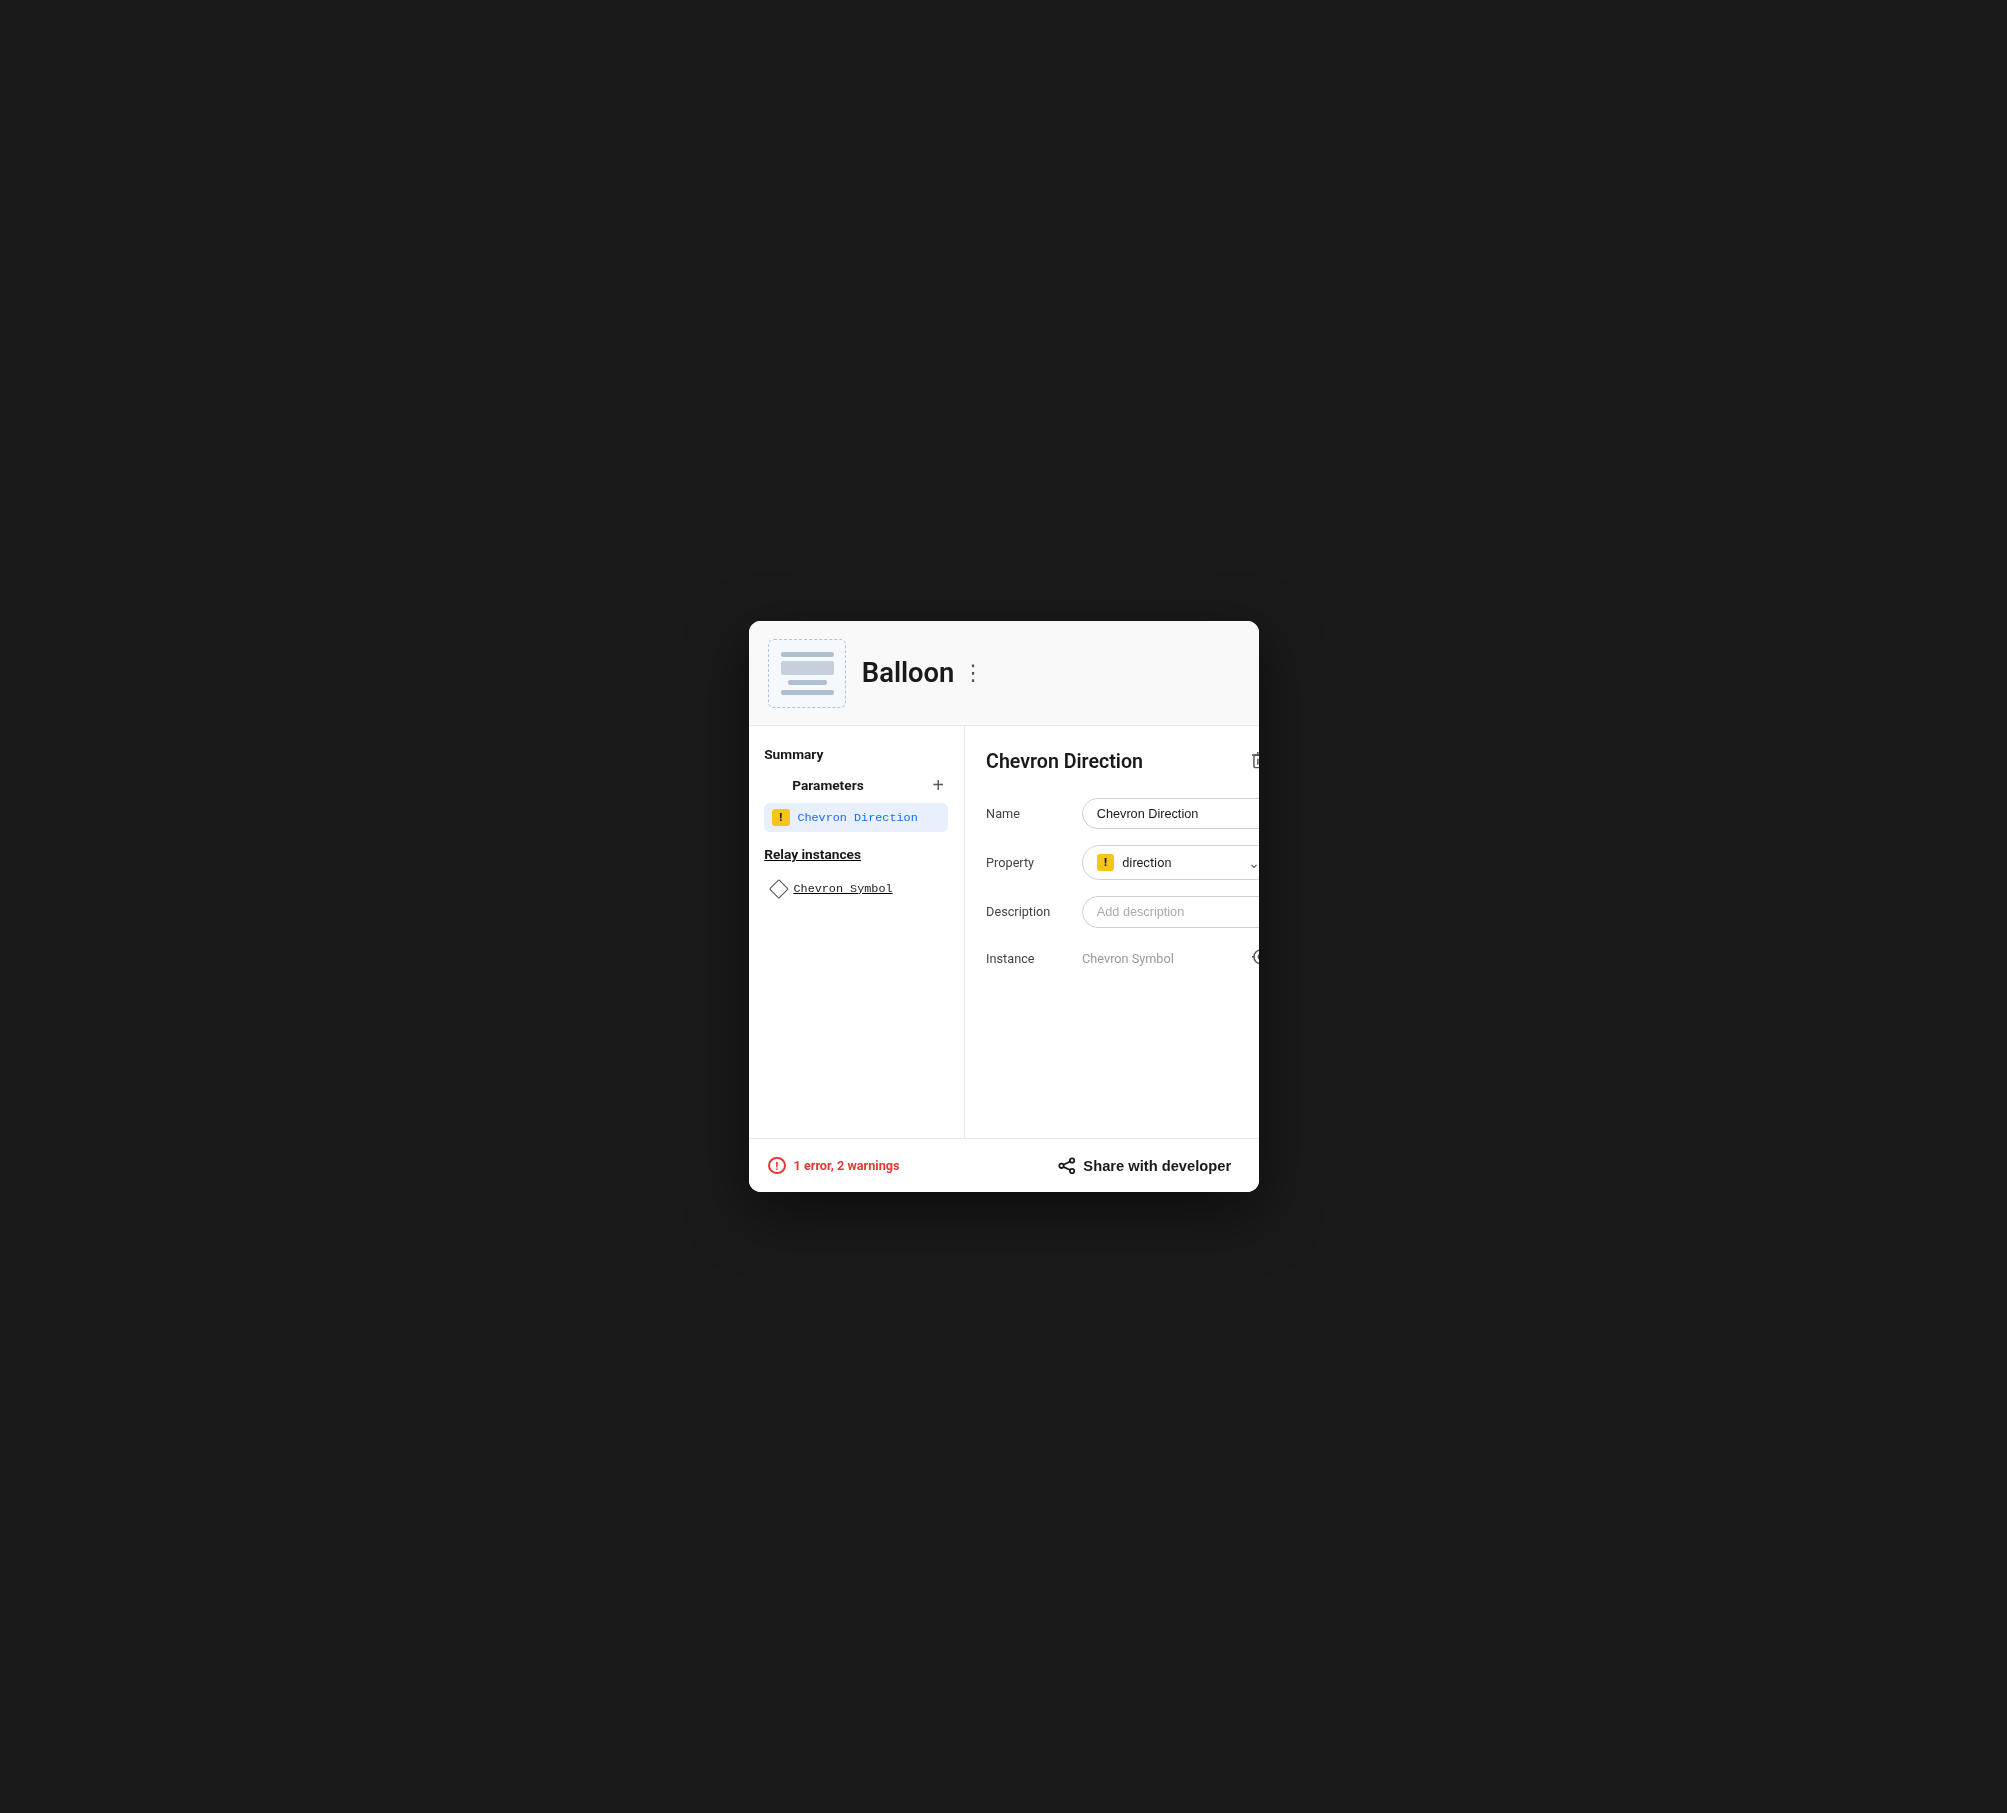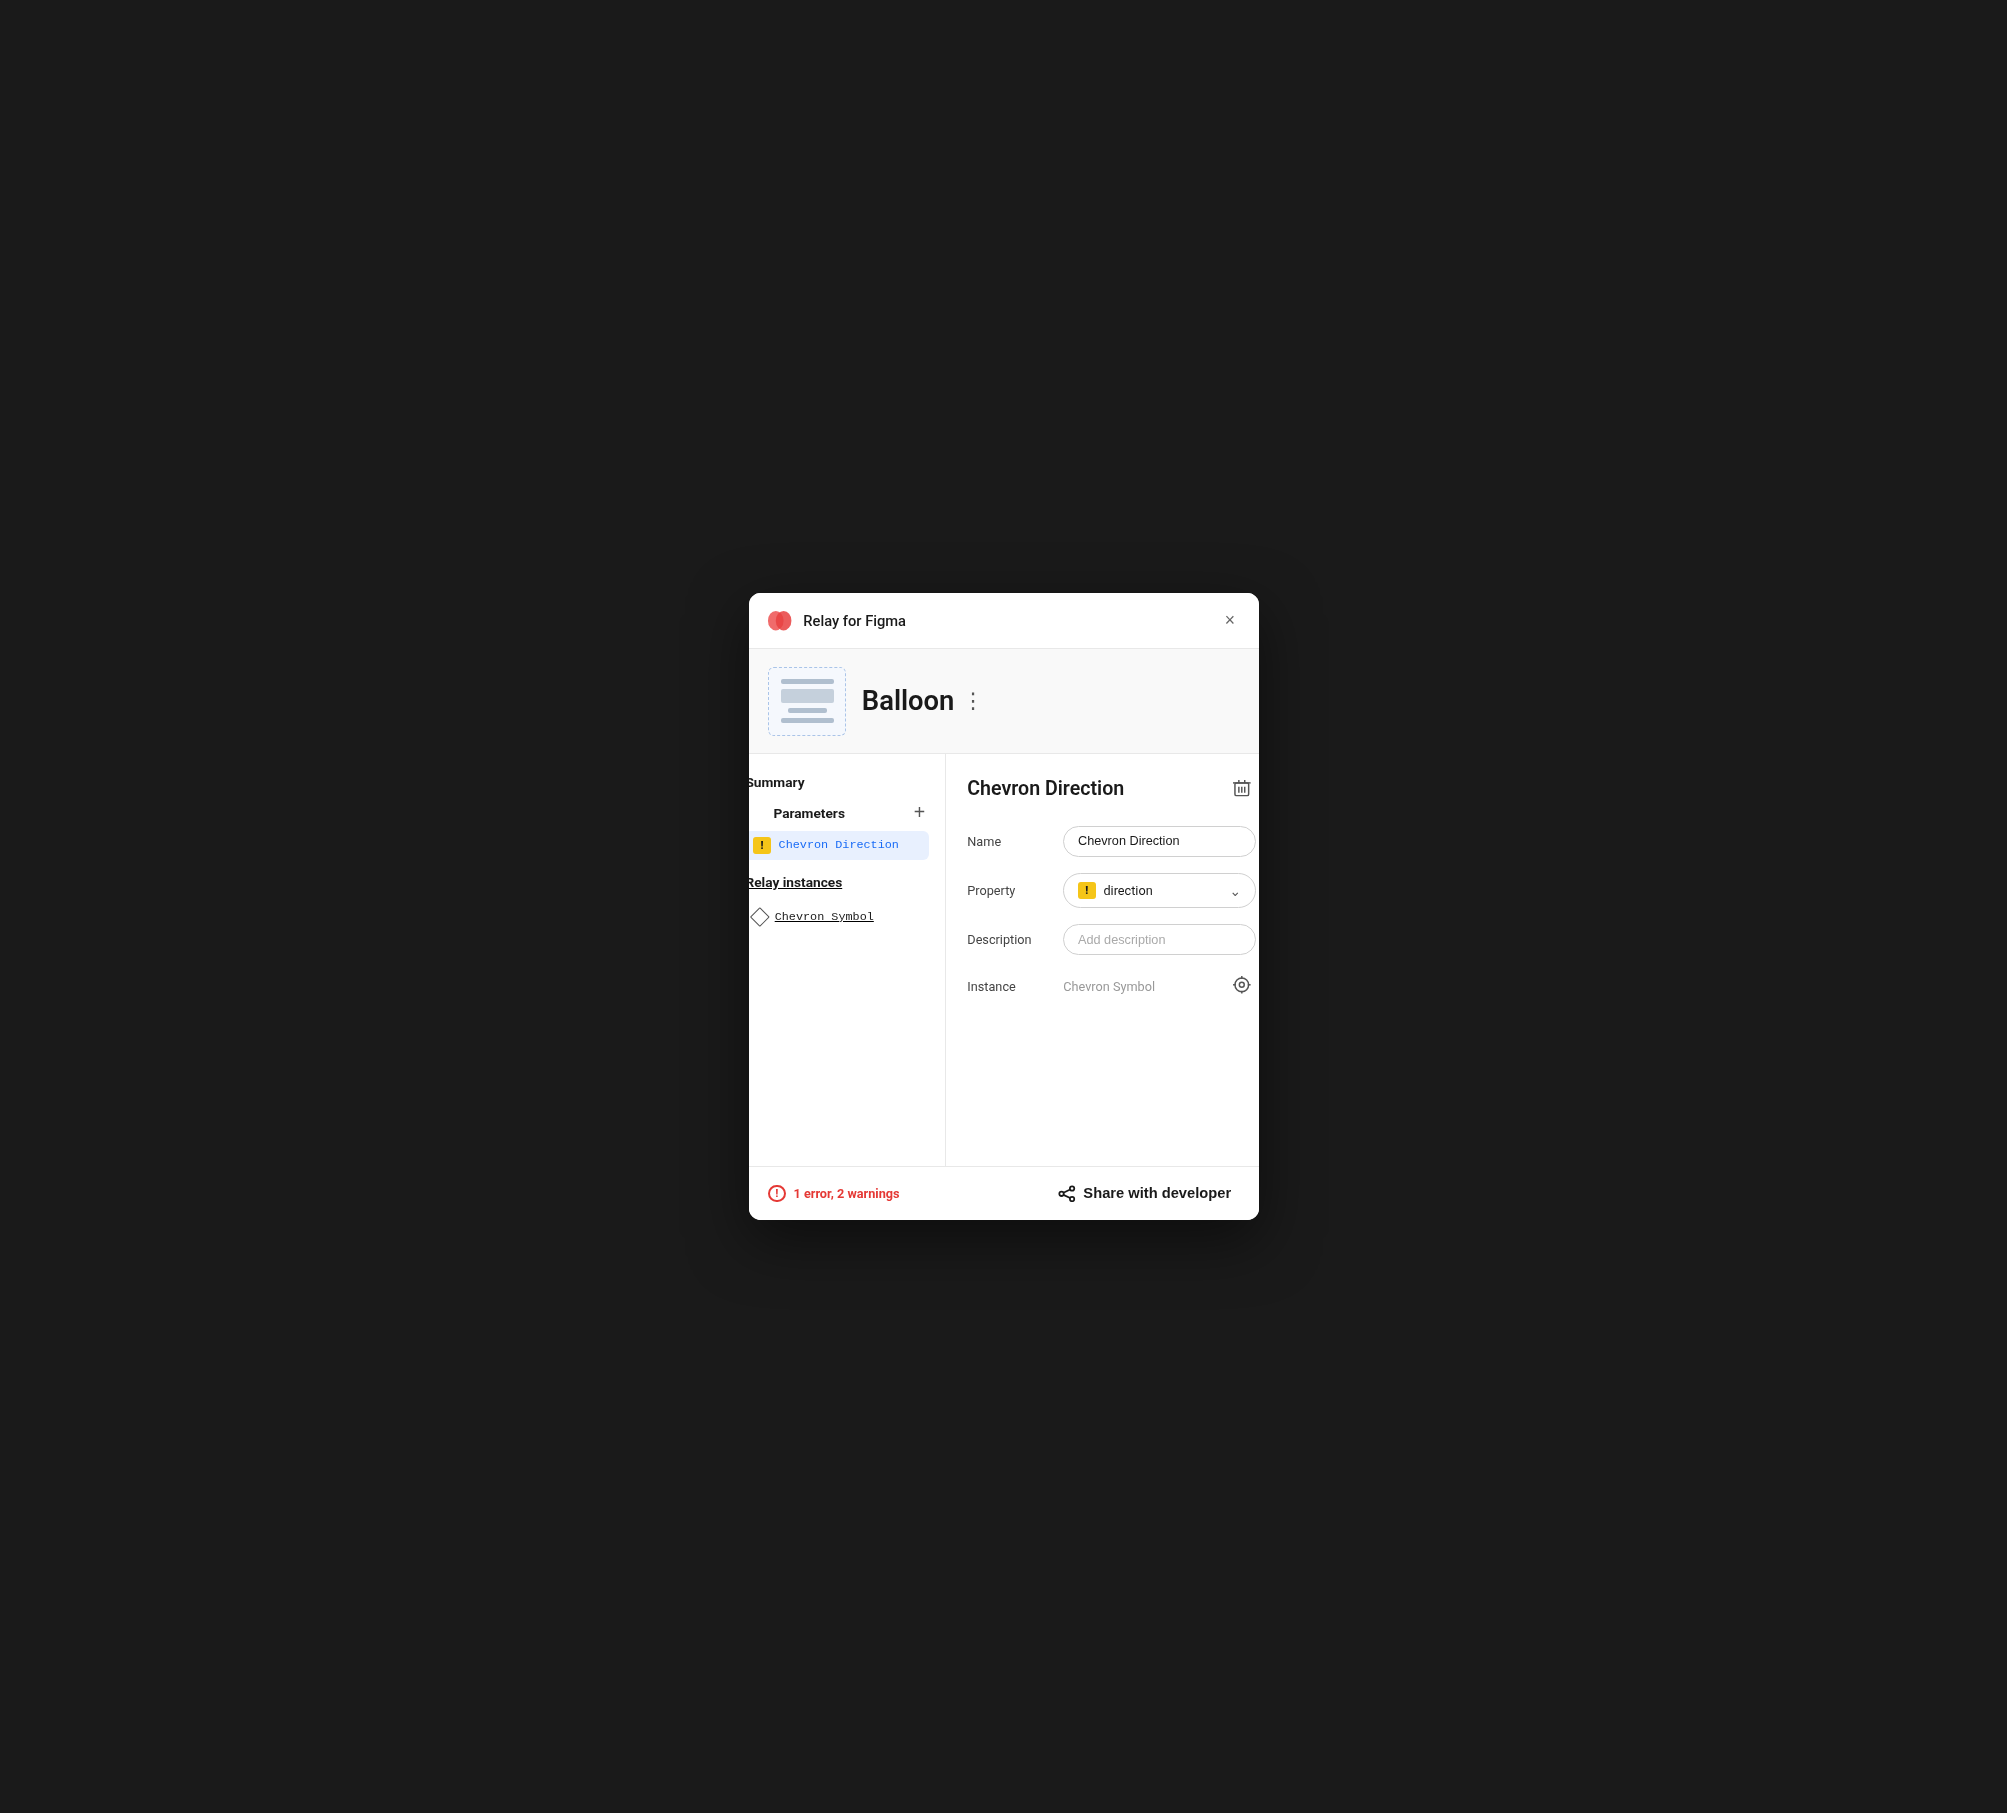--- a/index.html
+++ b/index.html
@@ -113,21 +113,20 @@
       border-radius: 3.9px;
       line-height: 1;
       letter-spacing: 1px;
     }
 
     
     .main-content {
       display: flex;
       flex: 1;
       min-height: 412px;
-      justify-content: center;
     }
 
     
     .left-panel {
       width: 216px;
       border-right: 1px solid #e8e8e8;
       padding: 19.6px 15.7px;
       flex-shrink: 0;
     }
 
@@ -365,31 +364,20 @@
     .trash-svg {
       width: 19.6px;
       height: 19.6px;
     }
   </style>
 </head>
 <body>
 
 <div class="window">
 
-  <div class="title-bar">
-    <div class="title-bar-left">
-
-      <svg class="logo-icon" viewBox="0 0 28 28" fill="none">
-        <ellipse cx="10" cy="14" rx="8" ry="10" fill="#f06b6b"></ellipse>
-        <ellipse cx="18" cy="14" rx="8" ry="10" fill="#e84040" opacity="0.85"></ellipse>
-      </svg>
-      <span class="app-title">Relay for Figma</span>
-    </div>
-    <button class="close-button">×</button>
-  </div>
 
   <div class="component-header">
     <div class="component-header-left">
       <div class="component-thumbnail">
         <div class="thumb-line" style="width:53px;"></div>
         <div class="thumb-line" style="width:53px; height:13.7px; background:#c5d0dc;"></div>
         <div class="thumb-line" style="width:39px;"></div>
         <div class="thumb-line" style="width:53px; height:4.9px;"></div>
       </div>
       <span class="component-name">Balloon</span>

